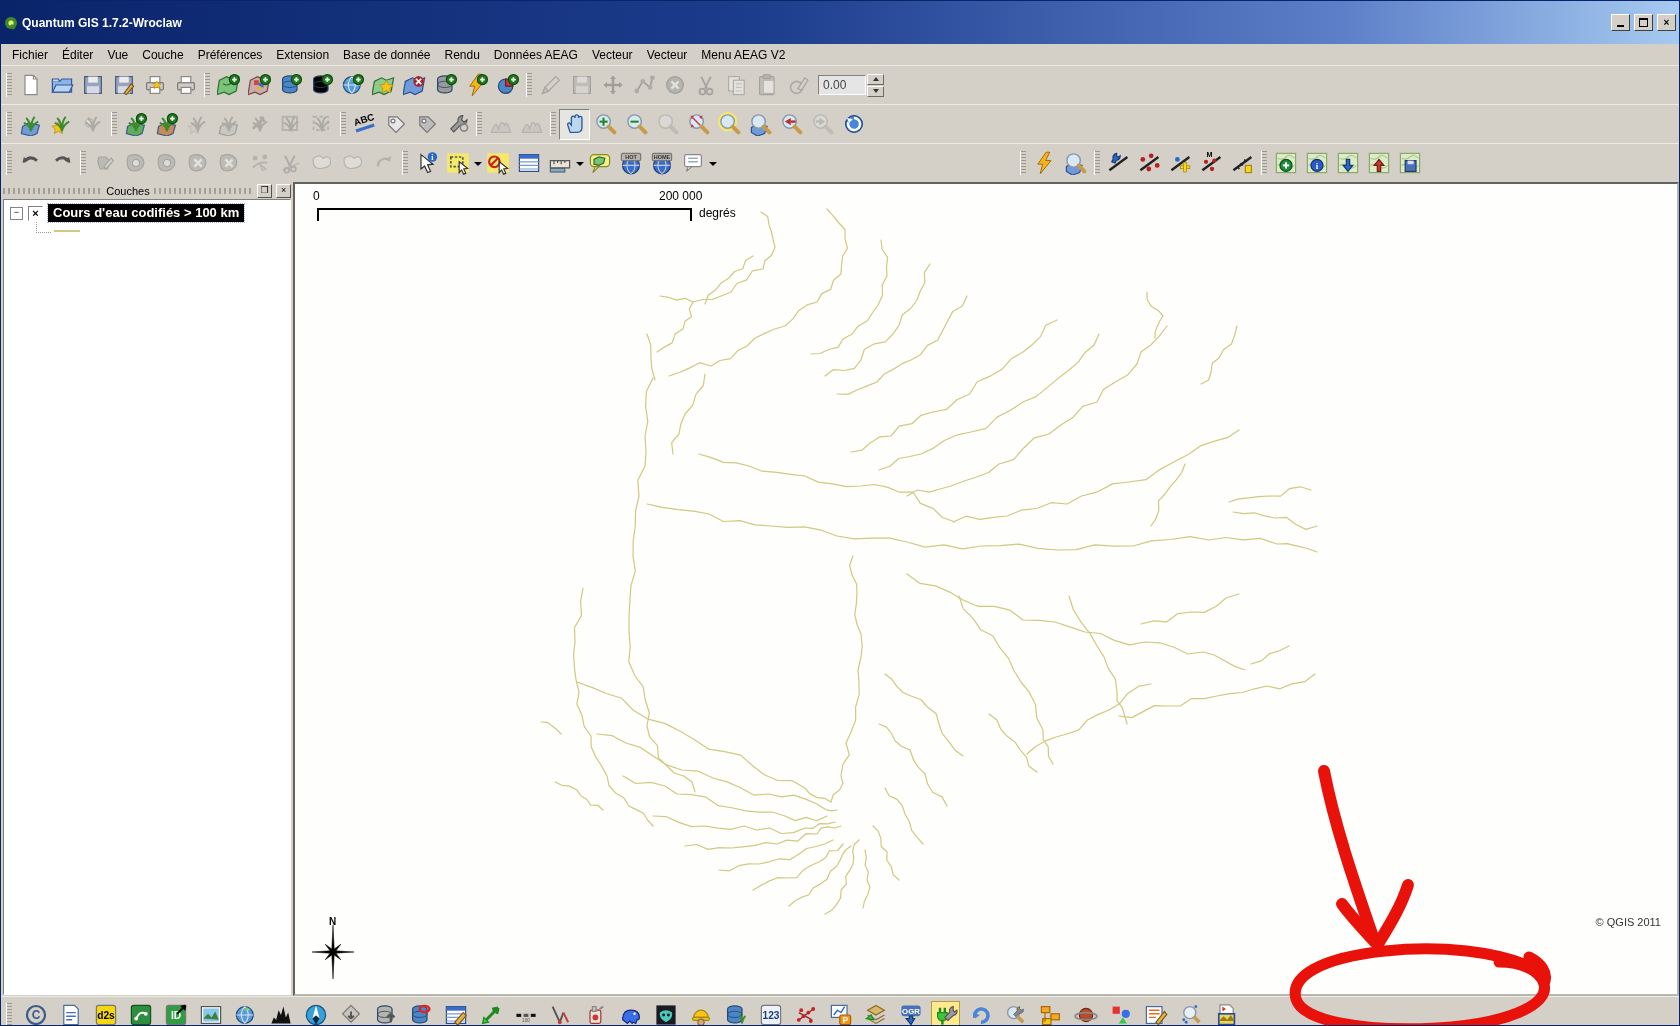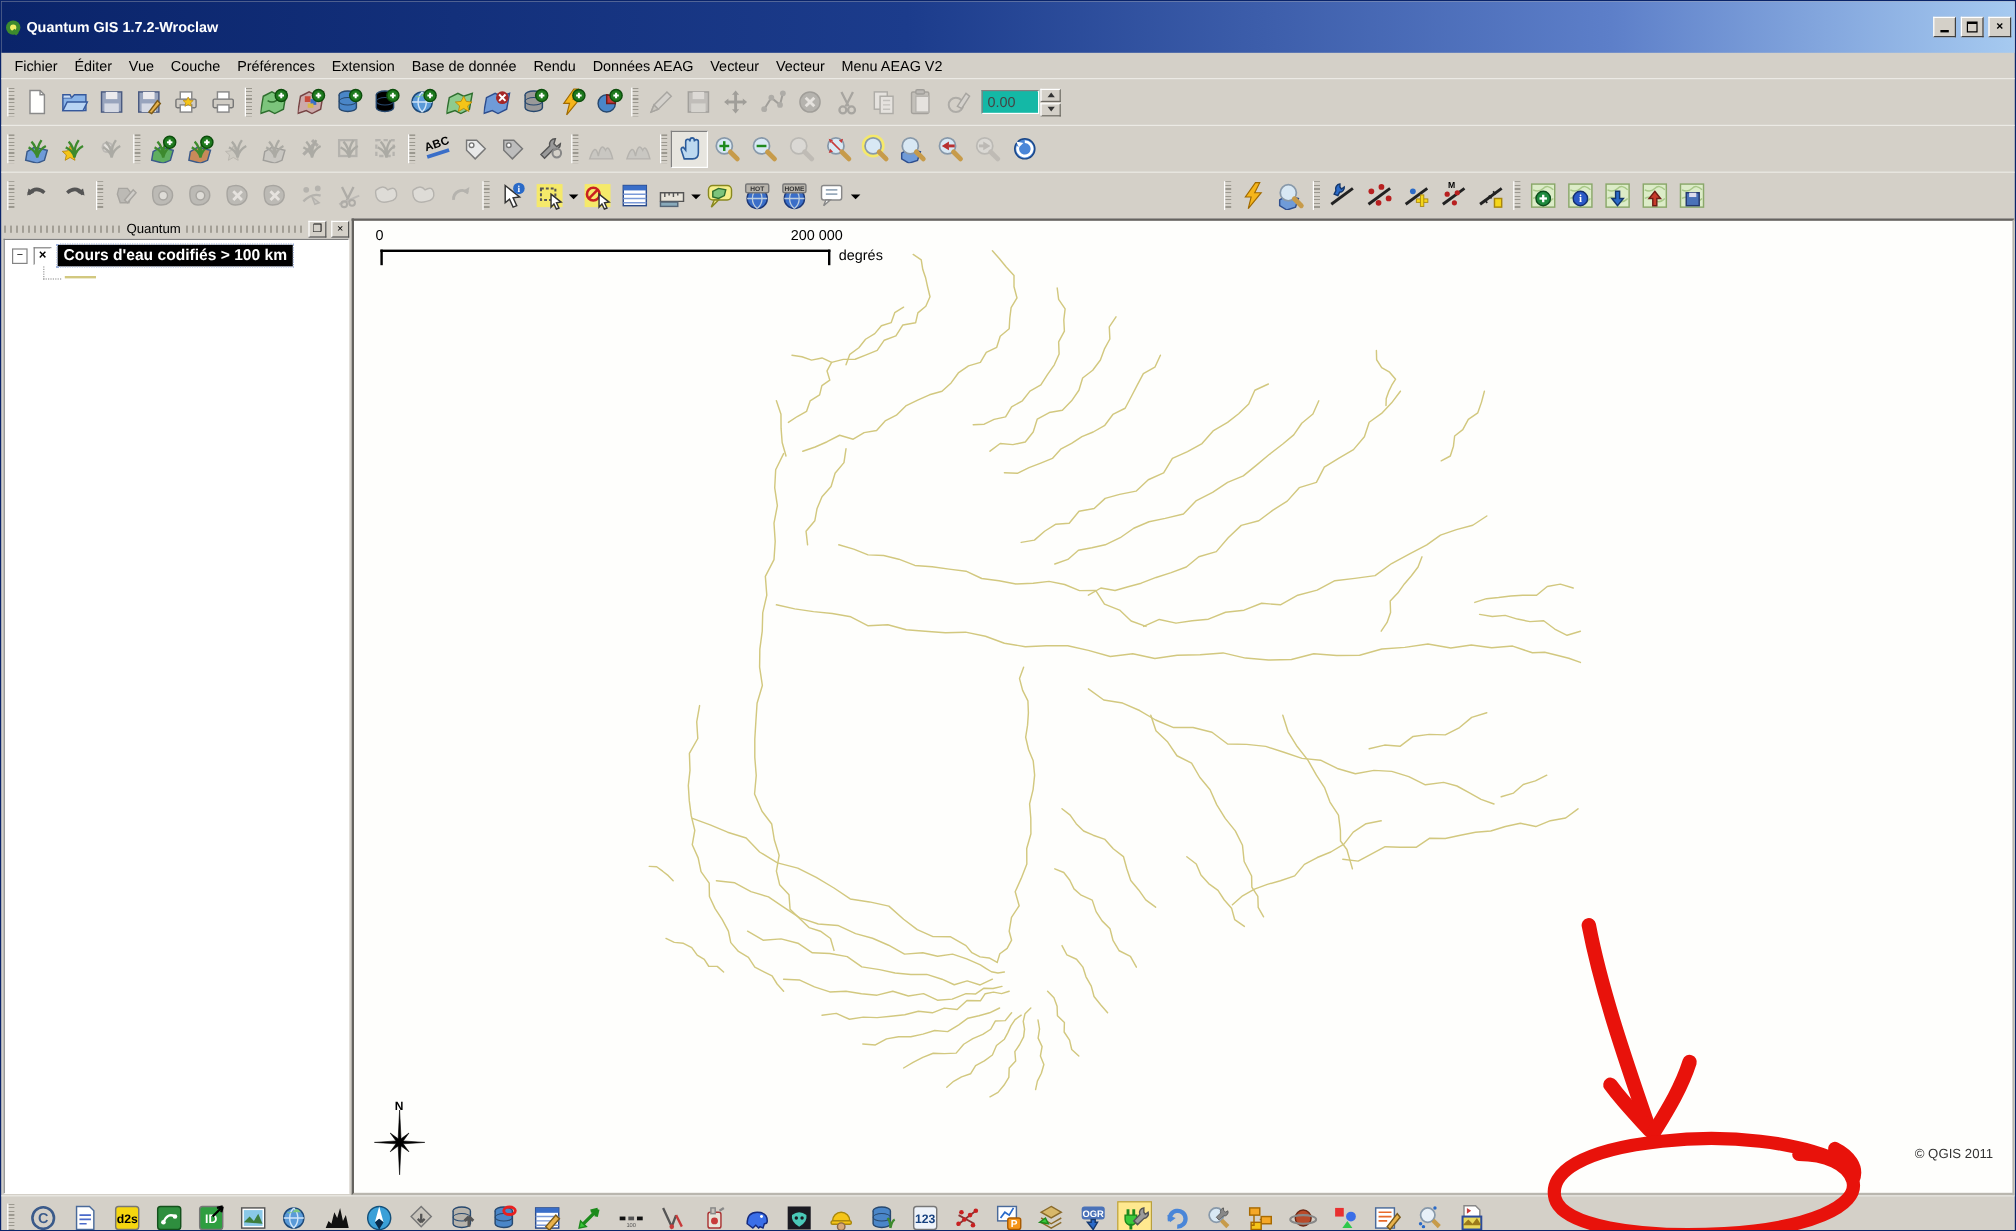--- a/index.html
+++ b/index.html
@@ -23,21 +23,21 @@
   .handle{width:5px;height:24px;margin:0 3px;
     background:repeating-linear-gradient(180deg,#9b988f 0 1px,transparent 1px 3px);
     border-left:1px solid #fff;}
   .tbtn{width:29px;height:29px;display:flex;align-items:center;justify-content:center;
     border:1px solid transparent;flex:none;}
   .tbtn.active{border-color:#808080 #fff #fff #808080;background:#e7e5df;}
   .tbtn.disabled{filter:grayscale(95%);opacity:.40;}
   .caret{width:0;height:0;border:4px solid transparent;border-top-color:#000;
     margin:6px 0 0 1px;}
   .spinbox{display:flex;align-items:center;margin-left:4px;}
-  .spinfield{width:42px;height:18px;background:#14b8a6;border:1px solid;
+  .spinfield{width:42px;height:18px;background:#e5e5e5;border:1px solid;
     border-color:#808080 #fff #fff #808080;font-size:12px;display:flex;
     align-items:center;padding-left:4px;color:#444;}
   .spinbtns{display:flex;flex-direction:column;gap:1px;margin-left:1px;}
   .spinbtns div{width:15px;height:9px;background:#d4d0c8;border:1px solid;
     border-color:#fff #6d6a63 #6d6a63 #fff;display:flex;align-items:center;justify-content:center;}
   .spinbtns i{width:0;height:0;border:3px solid transparent;}
   .spinup i{border-bottom:4px solid #333;margin-top:-3px}
   .spindn i{border-top:4px solid #333;margin-bottom:-3px}
   .main{display:flex;height:814px;}
   .layers-panel{width:288px;flex:none;display:flex;flex-direction:column;padding:1px 2px;}
@@ -778,21 +778,21 @@
           <rect x="8" y="8" width="5" height="3" fill="#dde"></rect>
         </svg>
       </span>
     </span>
   </div>
 
 <div class="main">
   <div class="layers-panel">
     <div class="lp-header">
       <span class="lp-dots"></span>
-      <span>Quantum</span>
+      <span>Couches</span>
       <span class="lp-dots"></span>
       <span class="lp-btn">❐</span>
       <span class="lp-btn">×</span>
     </div>
     <div class="lp-body">
       <div class="layer-row">
         <span class="expander">−</span>
         <span class="checkbox">×</span>
         <span class="layer-label">Cours d'eau codifiés &gt; 100 km</span>
       </div>
@@ -854,21 +854,21 @@
         <polyline points="700.0,340.0 698.3,351.5 690.9,360.4 687.6,371.4 680.0,380.0 675.9,389.7 674.0,400.0 666.7,408.7 668.0,420.0" fill="none" stroke="#d2c87f" stroke-width="1.2" stroke-linejoin="round" stroke-linecap="round"></polyline>
       </svg>
     <span class="sb-label" style="left:18px;top:5px">0</span>
     <span class="sb-label" style="left:364px;top:5px">200 000</span>
     <span class="sb-bar" style="left:22px;top:24px;width:371px"></span>
     <span class="sb-label" style="left:404px;top:22px">degrés</span>
     <svg id="compass" width="60" height="66" style="position:absolute;left:8px;top:730px">
       <text x="26" y="11" font-size="10" font-weight="bold" font-family="Liberation Sans" fill="#000" id="compassN">N</text>
       <polygon id="compassStar" fill="#000" stroke="#000" stroke-width="0.5" points="30.0,11.0 31.2,35.0 37.8,30.2 33.0,36.8 51.0,38.0 33.0,39.2 37.8,45.8 31.2,41.0 30.0,65.0 28.8,41.0 22.2,45.8 27.0,39.2 9.0,38.0 27.0,36.8 22.2,30.2 28.8,35.0"></polygon>
     </svg>
-    <span class="copyright" style="right:16px;top:772px">© QGIS 2011</span>
+    <span class="copyright" style="right:16px;top:732px">© QGIS 2011</span>
   </div>
 </div>
 
 <div class="plugbar" id="plugbar">
     <span class="handle"></span>
     <span class="tbtn">
       <svg viewBox="0 0 20 20" width="24" height="24">
         <circle cx="10" cy="10" r="7.5" fill="none" stroke="#3a5a8a" stroke-width="1.8"></circle>
         <text x="10" y="13.4" font-size="10" font-weight="bold" text-anchor="middle" fill="#3a5a8a" font-family="Liberation Sans">C</text>
       </svg>

